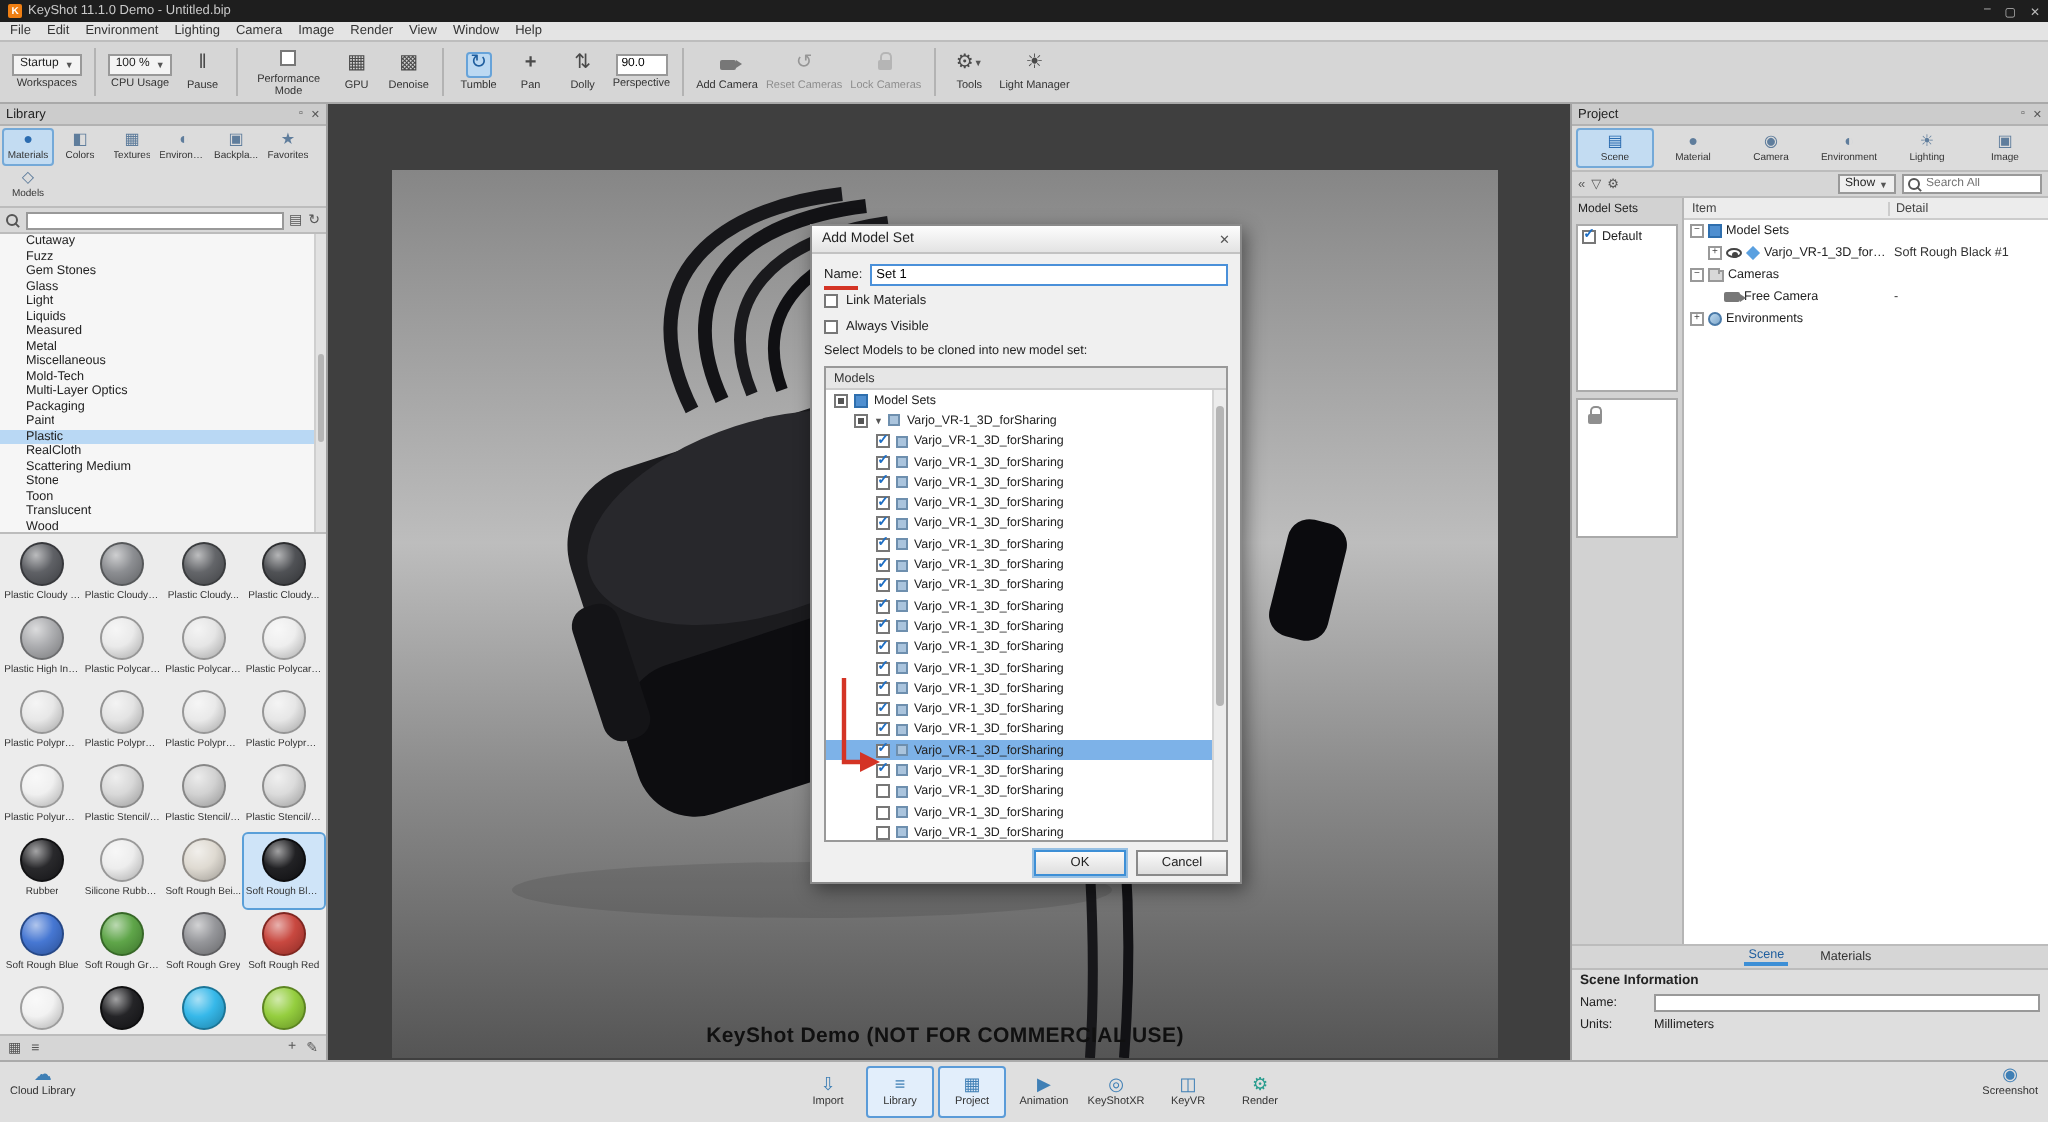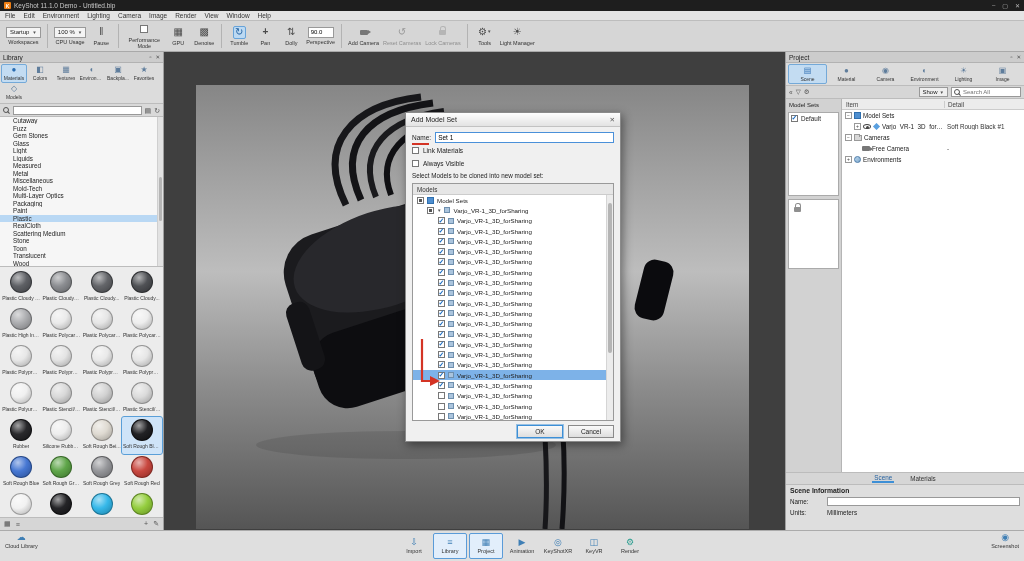--- a/index.html
+++ b/index.html
@@ -524,20 +524,21 @@
             <ellipse cx="-5" cy="-45" rx="92" ry="48" fill="#28282c"></ellipse>
             <circle cx="78" cy="18" r="17" fill="#222226"></circle>
             <rect x="-114" y="-30" width="24" height="70" rx="10" fill="#141417"></rect>
           </g>
           <path d="M345,298 C350,350 352,400 349,444" stroke="#17171a" stroke-width="5" fill="none"></path>
           <path d="M362,300 C370,355 369,405 366,444" stroke="#121215" stroke-width="5" fill="none"></path>
           <g transform="translate(458,205) rotate(14)">
             <rect x="-15" y="-30" width="30" height="60" rx="11" fill="#0b0b0e"></rect>
           </g>
         </svg>
+        <div class="watermark">KeyShot Demo (NOT FOR COMMERCIAL USE)</div>
       </div>
     </div>
 
     <div class="proj-panel">
       <div class="panel-head">
         <span>Project</span>
         <span class="ph-icons">
           <span>▫</span>
           <span>✕</span>
         </span>

